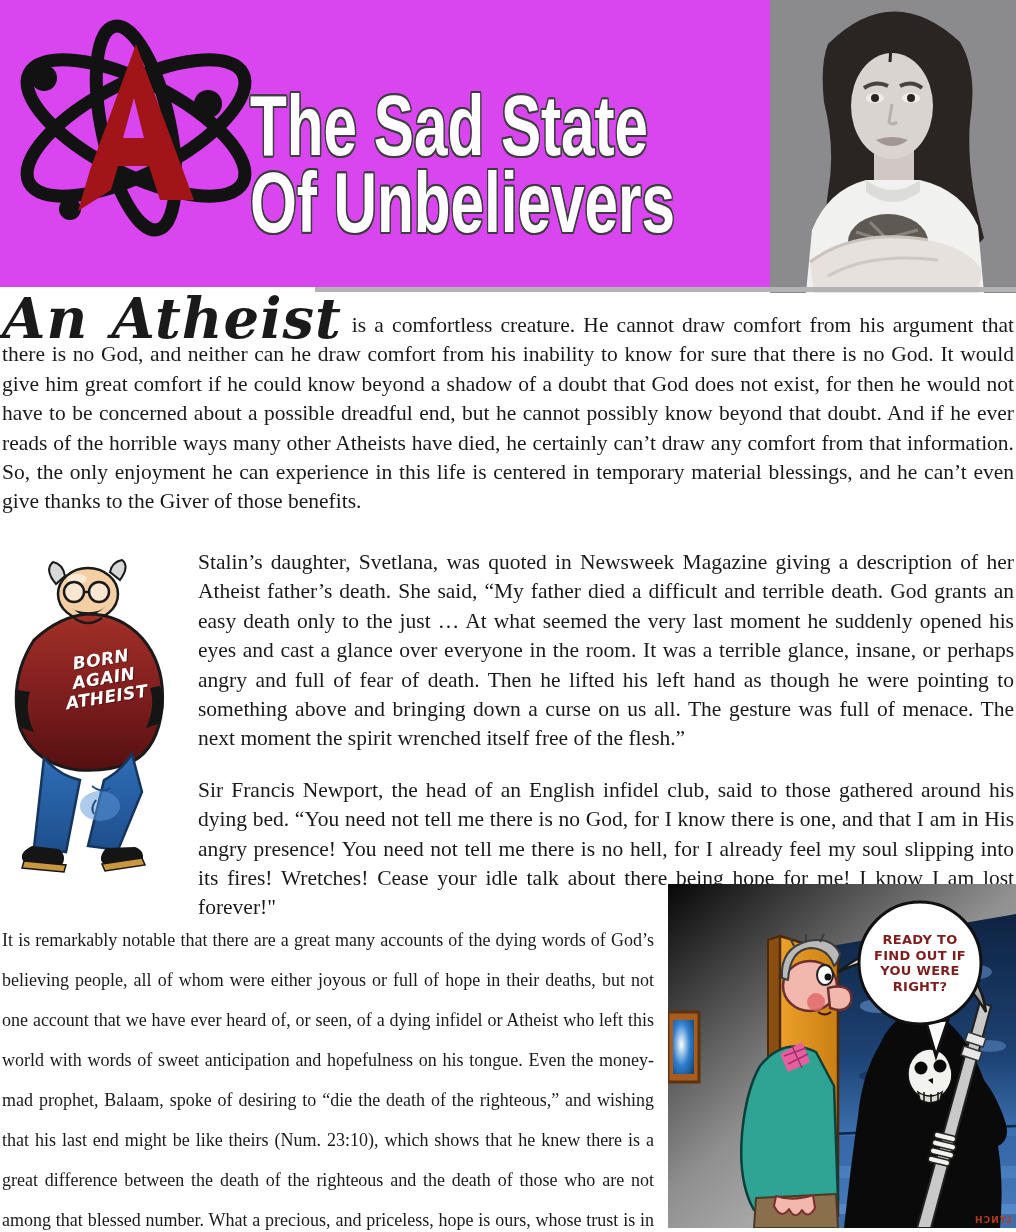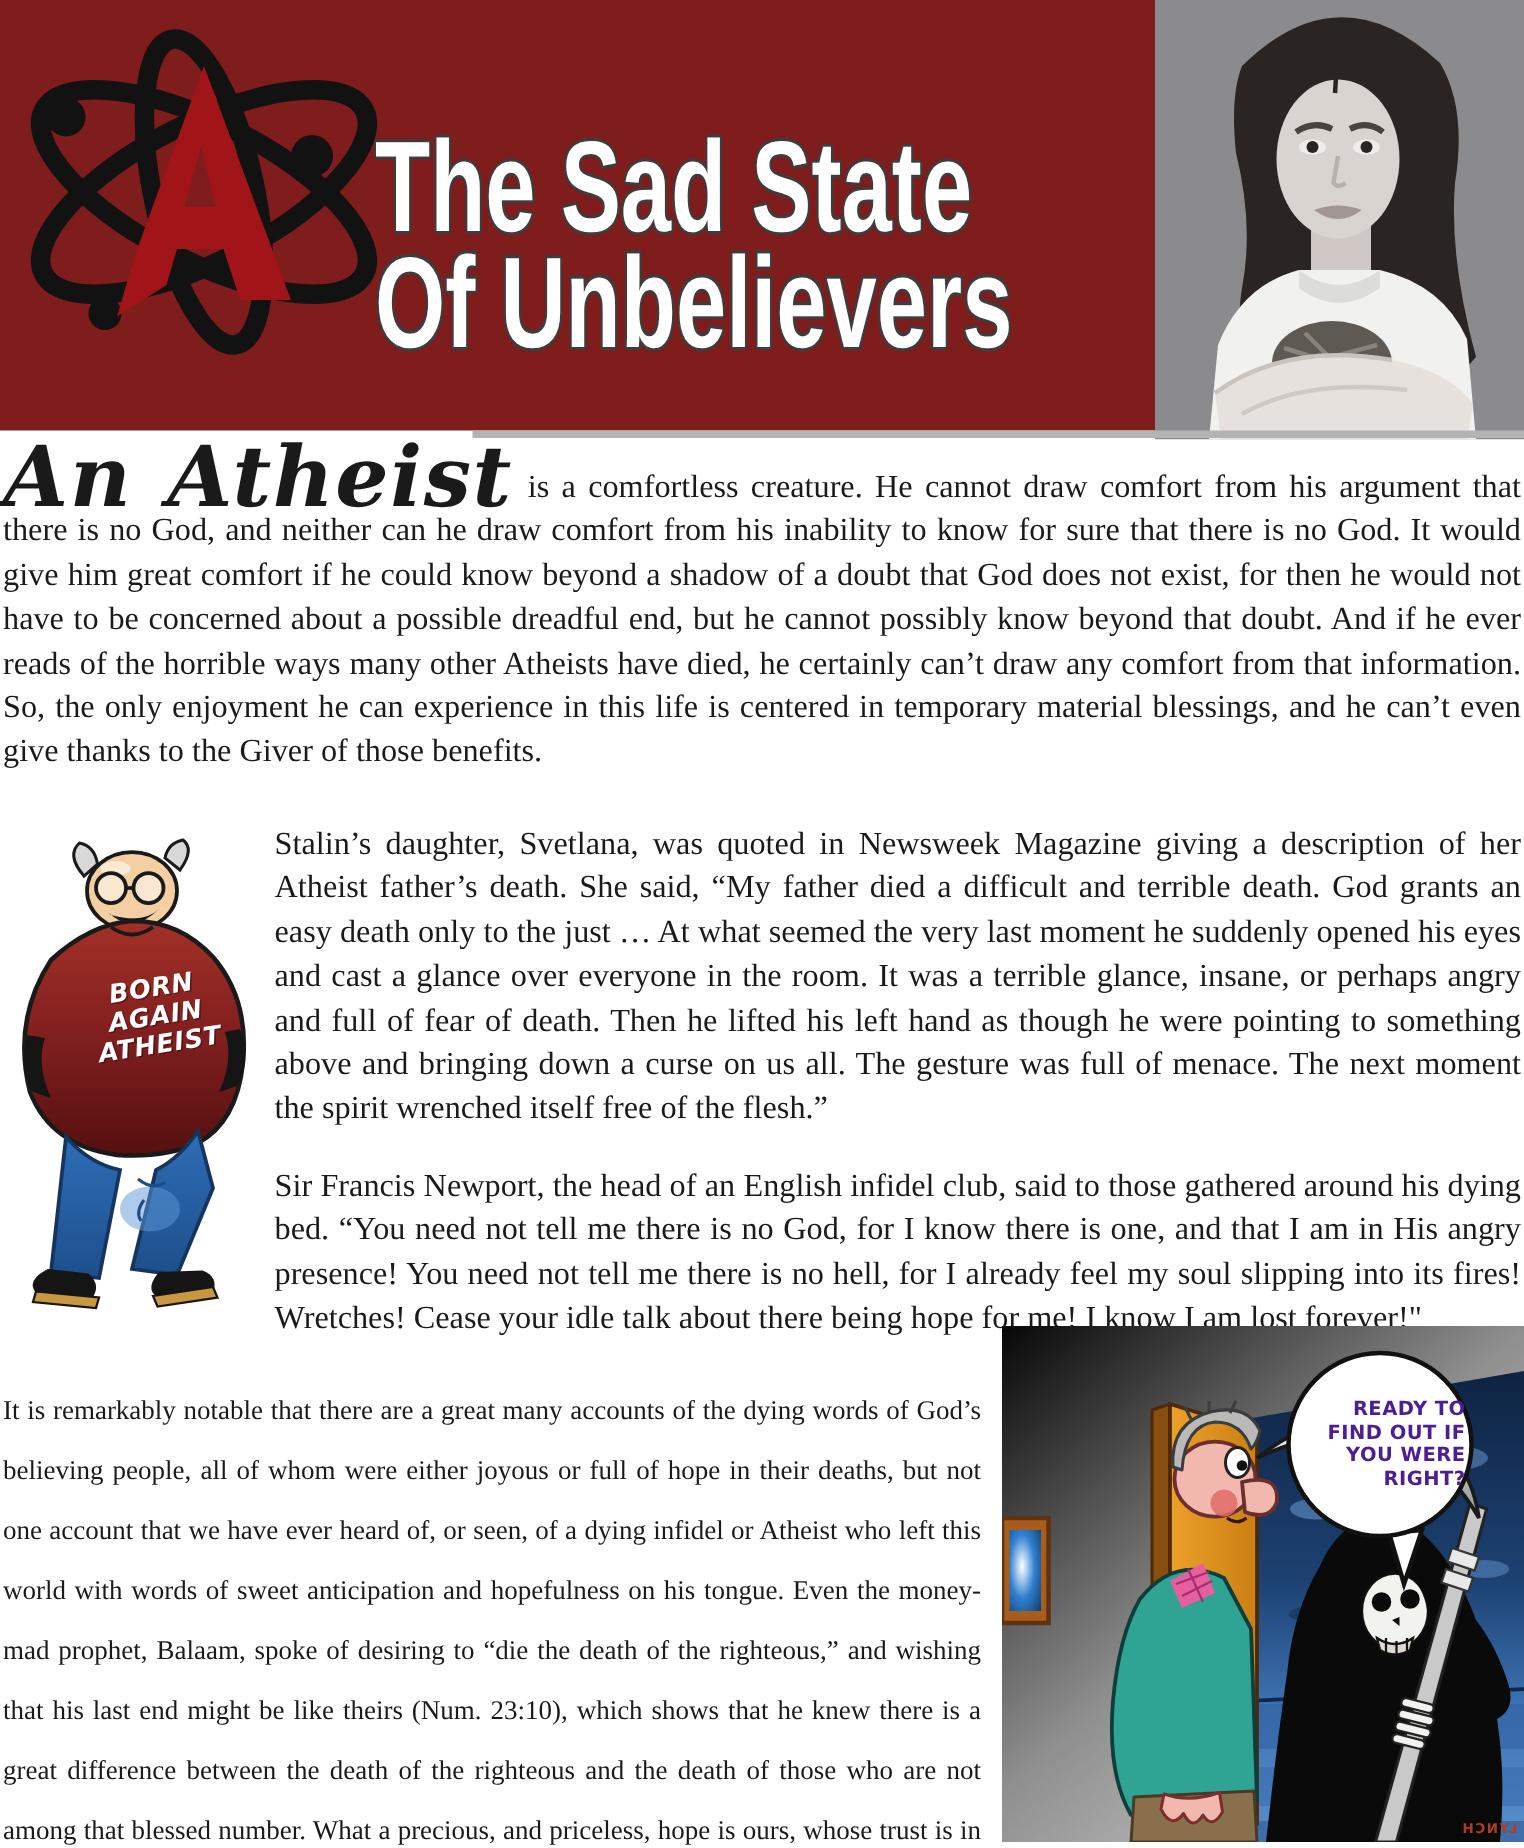--- a/index.html
+++ b/index.html
@@ -6,21 +6,21 @@
   html,body { background:#ffffff; }
   .page {
     position:relative; width:1016px; height:1232px;
     background:#ffffff; overflow:hidden;
     font-family:"Liberation Serif", serif; color:#1a1a1a;
   }
 
   
   .header {
     position:absolute; left:0; top:0; width:1016px; height:287px;
-    background:#7f1d1d;
+    background:#d946ef;
   }
   .header-strip {
     position:absolute; left:315px; top:287px; width:701px; height:5px;
     background:#b3b3b5;
   }
   .logo { position:absolute; left:8px; top:4px; }
   .title {
     position:absolute; left:250px; top:86px;
   }
   .title-line {
@@ -49,21 +49,21 @@
     font-family:"DejaVu Serif", serif;
     font-style:italic; font-weight:700;
     font-size:56px; line-height:0.5;
     letter-spacing:1px;
     padding-right:10px;
     vertical-align:-6px;
   }
 
   .mid { position:absolute; left:0; top:548px; width:1016px; display:flex; }
   .mid-left { position:relative; width:183px; flex:none; }
-  .mid-right { flex:1; padding-right:2px; }
+  .mid-right { flex:1; padding-right:2px;margin-left:15px; }
   .mid-right .para + .para { margin-top:22px; }
 
   .shirt-text {
     position:absolute; left:52px; top:102px; width:104px;
     transform:rotate(-9deg);
     color:#ffffff;
     font-family:"DejaVu Sans", sans-serif;
     font-weight:800; font-style:italic;
     font-size:17px; line-height:19px;
     text-align:center; letter-spacing:0.5px;
@@ -75,24 +75,24 @@
   .bot-left .para { font-size:18px; line-height:40px; }
   .byline {
     text-align:right; padding-right:14px; margin-top:3px;
     font-size:21px;
   }
   .bot-right { position:relative; margin-left:14px; width:348px; height:344px; flex:none; }
 
   .bubble-text {
     position:absolute; left:195px; top:28px; width:114px; height:102px;
     display:flex; align-items:center; justify-content:center;
-    text-align:right;
+    text-align:center;
     font-family:"DejaVu Sans", sans-serif;
     font-weight:700; font-size:13px; line-height:15.5px;
-    color:#4c1d95; letter-spacing:0.3px;
+    color:#7f1d1d; letter-spacing:0.3px;
   }
   .signature {
     position:absolute; right:4px; bottom:3px;
     transform:scaleX(-1);
     font-family:"DejaVu Sans", sans-serif;
     font-weight:700; font-size:9px; color:#b23b22;
     letter-spacing:1px;
   }
 </style>
 </head>

